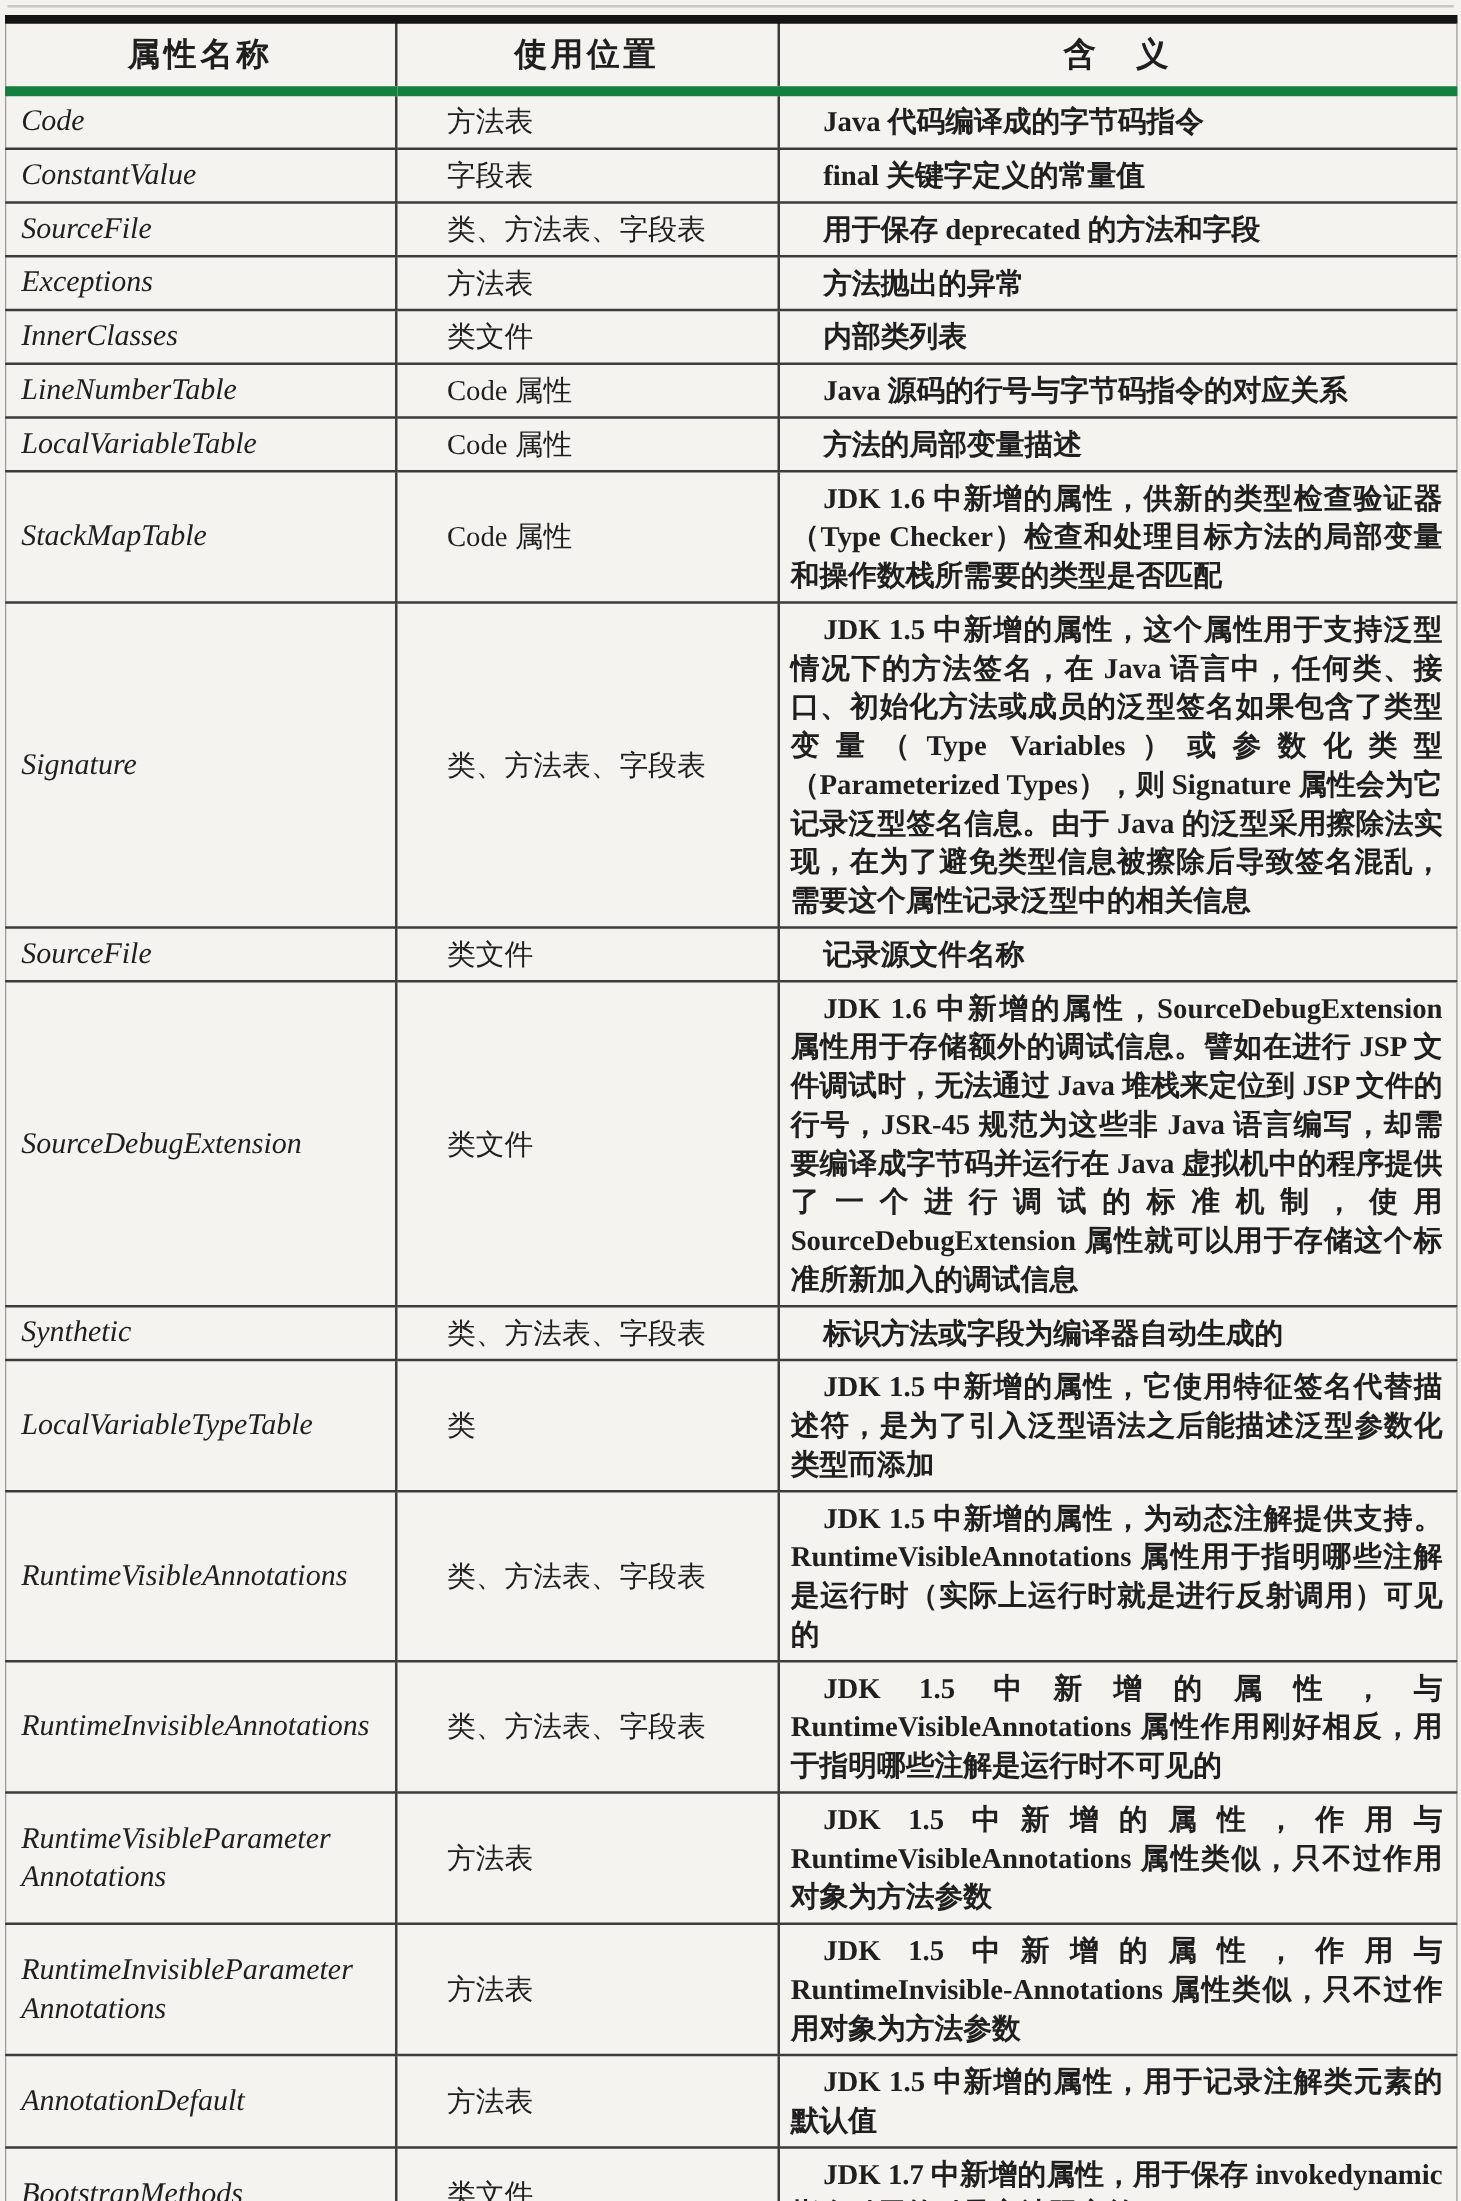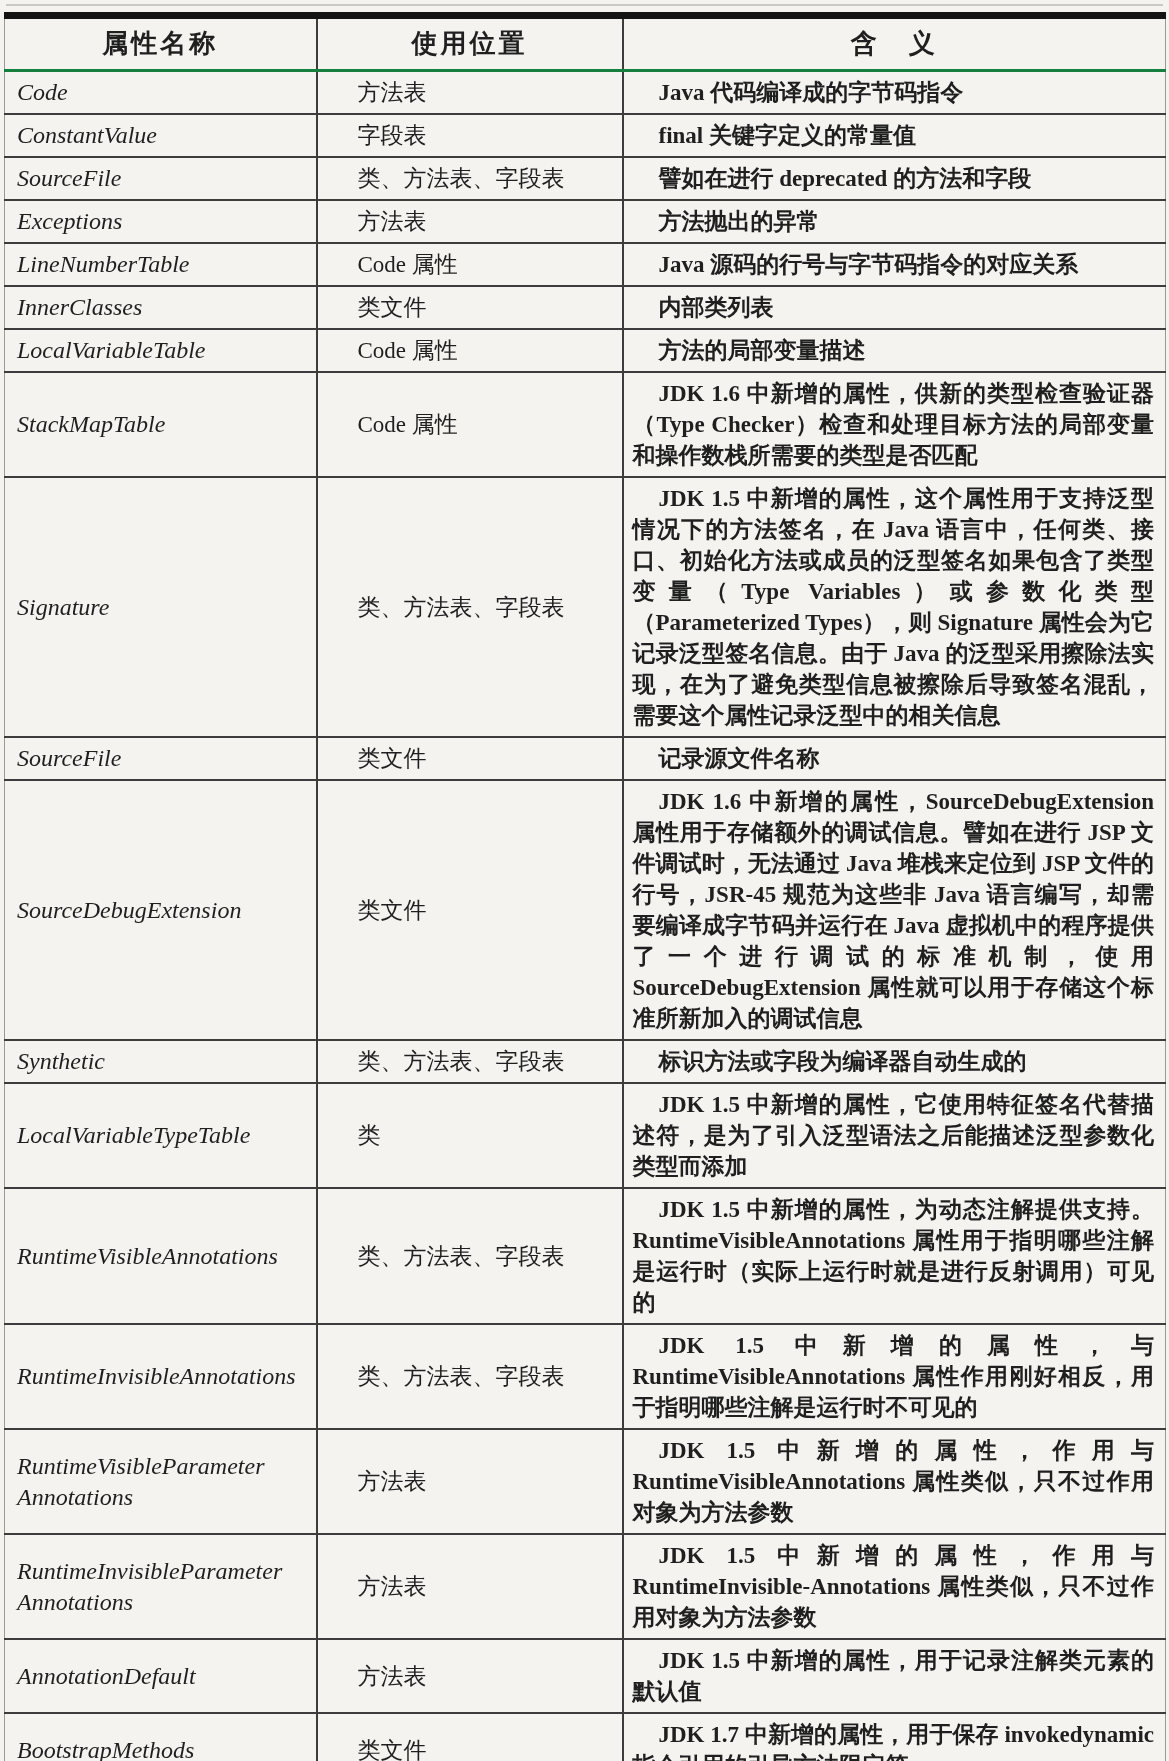--- a/index.html
+++ b/index.html
@@ -23,21 +23,21 @@
     border-top: 7px solid #141414;
     border-bottom: 7px solid #141414;
   }
   th, td { border: 2px solid #3c3c3c; }
   tr > *:first-child { border-left: 1px solid #9a9a96; }
   tr > *:last-child  { border-right: 1px solid #9a9a96; }
   th {
     font-size: 26px; font-weight: bold;
     padding: 7px 0 8px 0;
     text-align: center; letter-spacing: 3px;
-    border-bottom: 3px solid #15803d;
+    border-bottom: 8px solid #15803d;
   }
   td {
     font-size: 23px; line-height: 31px;
     padding: 5px 8px;
     vertical-align: middle;
   }
   td.c-name { font-size: 24px; padding-left: 12px; word-spacing: 2px; font-style: italic; }
   td.c-loc  { padding-left: 40px; margin-left: 44px; }
   td.c-meaning {
     text-align: justify;
@@ -71,36 +71,36 @@
         <td class="c-meaning">Java 代码编译成的字节码指令</td>
       </tr>
       <tr>
         <td class="c-name">ConstantValue</td>
         <td class="c-loc">字段表</td>
         <td class="c-meaning">final 关键字定义的常量值</td>
       </tr>
       <tr>
         <td class="c-name">SourceFile</td>
         <td class="c-loc">类、方法表、字段表</td>
-        <td class="c-meaning">譬如在进行 deprecated 的方法和字段</td>
+        <td class="c-meaning">用于保存 deprecated 的方法和字段</td>
       </tr>
       <tr>
         <td class="c-name">Exceptions</td>
         <td class="c-loc">方法表</td>
         <td class="c-meaning">方法抛出的异常</td>
       </tr>
       <tr>
+        <td class="c-name">InnerClasses</td>
+        <td class="c-loc">类文件</td>
+        <td class="c-meaning">内部类列表</td>
+      </tr>
+      <tr>
         <td class="c-name">LineNumberTable</td>
         <td class="c-loc">Code 属性</td>
         <td class="c-meaning">Java 源码的行号与字节码指令的对应关系</td>
-      </tr>
-      <tr>
-        <td class="c-name">InnerClasses</td>
-        <td class="c-loc">类文件</td>
-        <td class="c-meaning">内部类列表</td>
       </tr>
       <tr>
         <td class="c-name">LocalVariableTable</td>
         <td class="c-loc">Code 属性</td>
         <td class="c-meaning">方法的局部变量描述</td>
       </tr>
       <tr>
         <td class="c-name">StackMapTable</td>
         <td class="c-loc">Code 属性</td>
         <td class="c-meaning">JDK 1.6 中新增的属性，供新的类型检查验证器（Type Checker）检查和处理目标方法的局部变量和操作数栈所需要的类型是否匹配</td>

